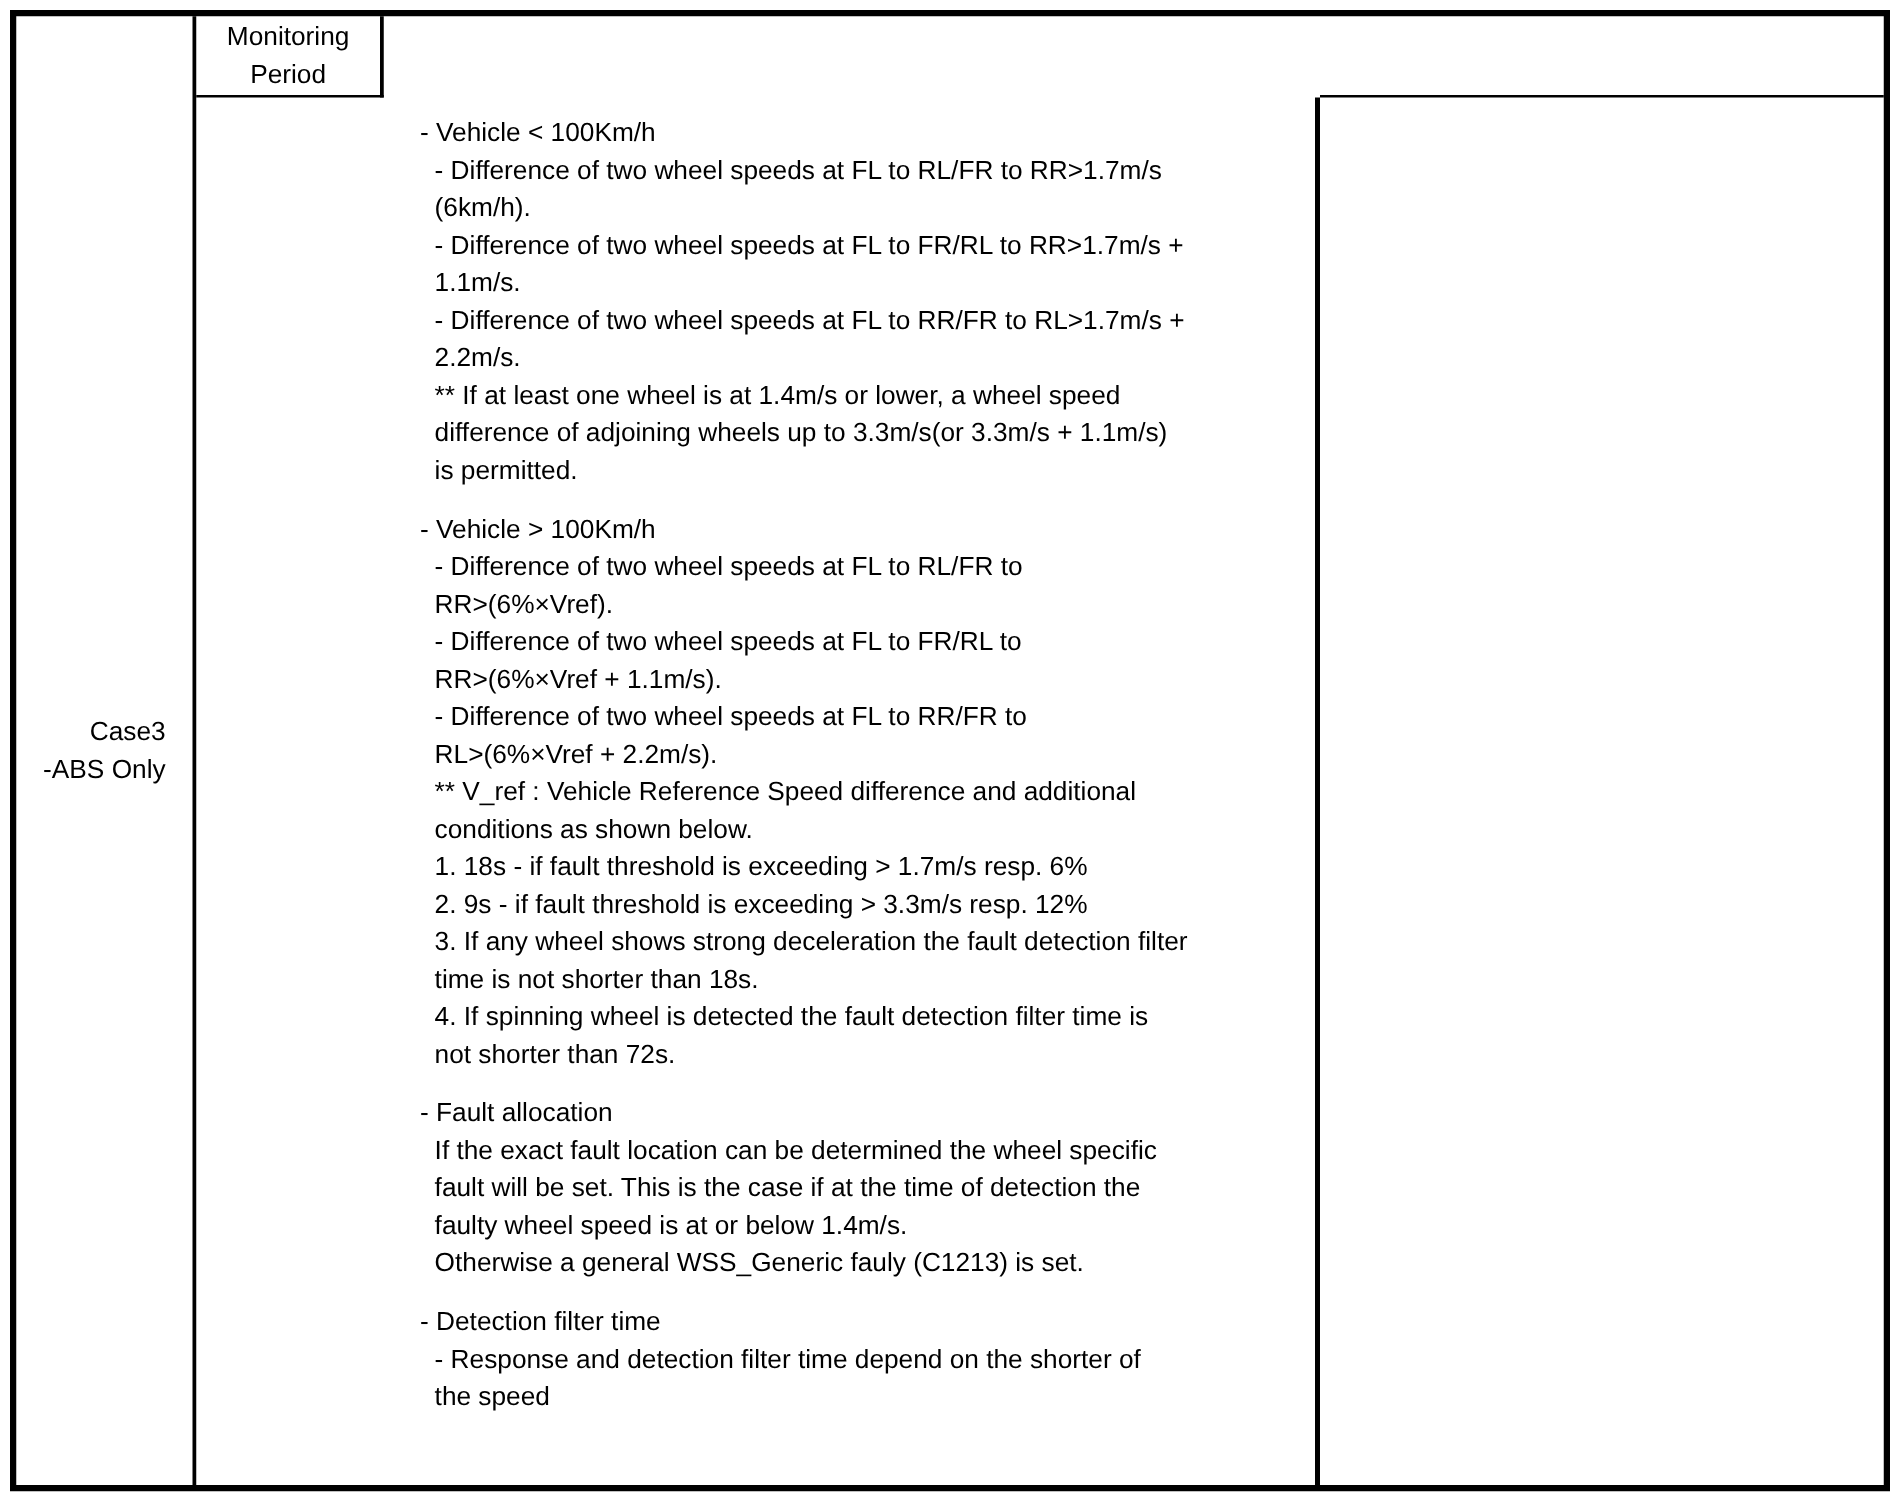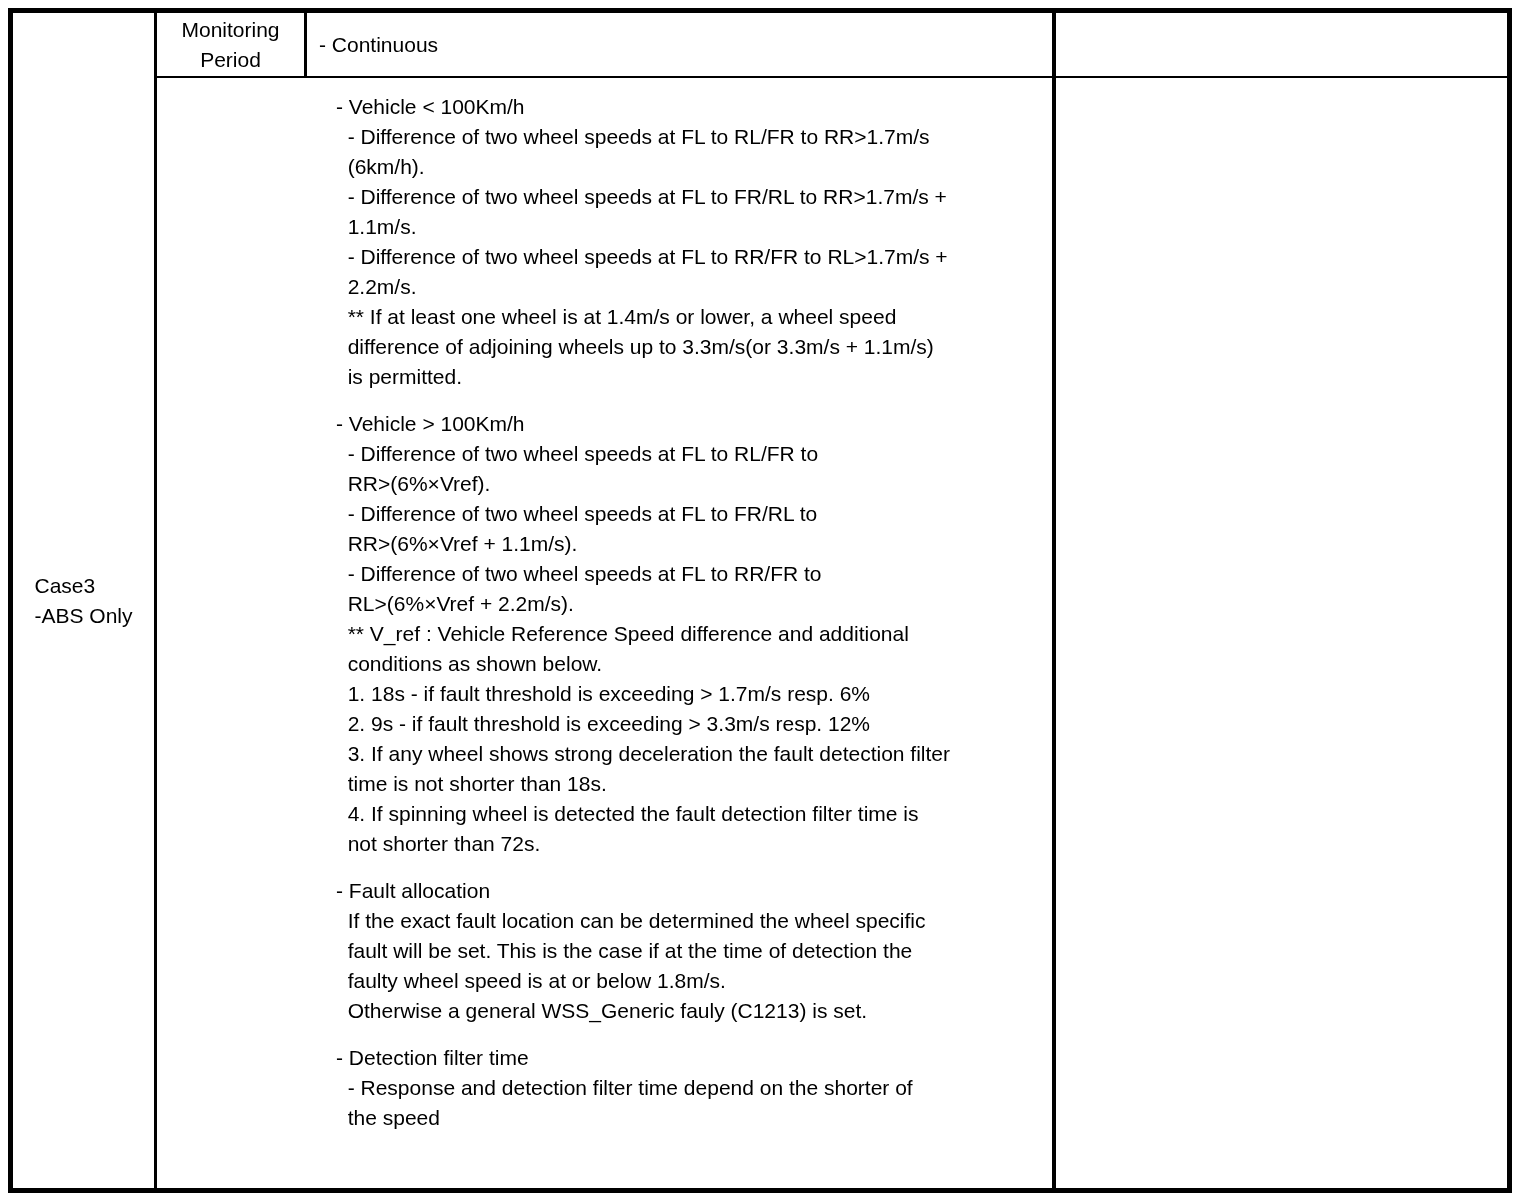--- a/index.html
+++ b/index.html
@@ -34,21 +34,21 @@
     overflow: hidden;
   }
   
   .case-cell {
     grid-column: 1;
     grid-row: 1 / 3;
     border-right: 3px solid #000000;
     display: flex;
     align-items: center;
     justify-content: center;
-    text-align: left;
+    text-align: right;
     white-space: pre-line;
     font-size: 21px;
     line-height: 30px;
   }
   
   .label-cell {
     grid-column: 2;
     border-right: 3px solid #000000;
     display: flex;
     align-items: center;
@@ -98,23 +98,20 @@
     <div class="cell case-cell">
       <span>Case3
 -ABS Only</span>
     </div>
 
     <div class="cell label-cell r1">
       <span>Monitoring
 Period</span>
     </div>
 
-    <div class="cell content-cell r1">
-      <span>- Continuous</span>
-    </div>
 
     <div class="cell notes-cell r1">
       <span></span>
     </div>
 
 
     <div class="cell content-cell r2">
       <div class="content-block">- Vehicle &lt; 100Km/h
   - Difference of two wheel speeds at FL to RL/FR to RR&gt;1.7m/s
   (6km/h).
@@ -136,21 +133,21 @@
   conditions as shown below.
   1. 18s - if fault threshold is exceeding &gt; 1.7m/s resp. 6%
   2. 9s - if fault threshold is exceeding &gt; 3.3m/s resp. 12%
   3. If any wheel shows strong deceleration the fault detection filter
   time is not shorter than 18s.
   4. If spinning wheel is detected the fault detection filter time is
   not shorter than 72s.</div>
       <div class="content-block">- Fault allocation
   If the exact fault location can be determined the wheel specific
   fault will be set. This is the case if at the time of detection the
-  faulty wheel speed is at or below 1.8m/s.
+  faulty wheel speed is at or below 1.4m/s.
   Otherwise a general WSS_Generic fauly (C1213) is set.</div>
       <div class="content-block">- Detection filter time
   - Response and detection filter time depend on the shorter of
   the speed</div>
     </div>
 
     <div class="cell notes-cell r2">
       <span></span>
     </div>
 

